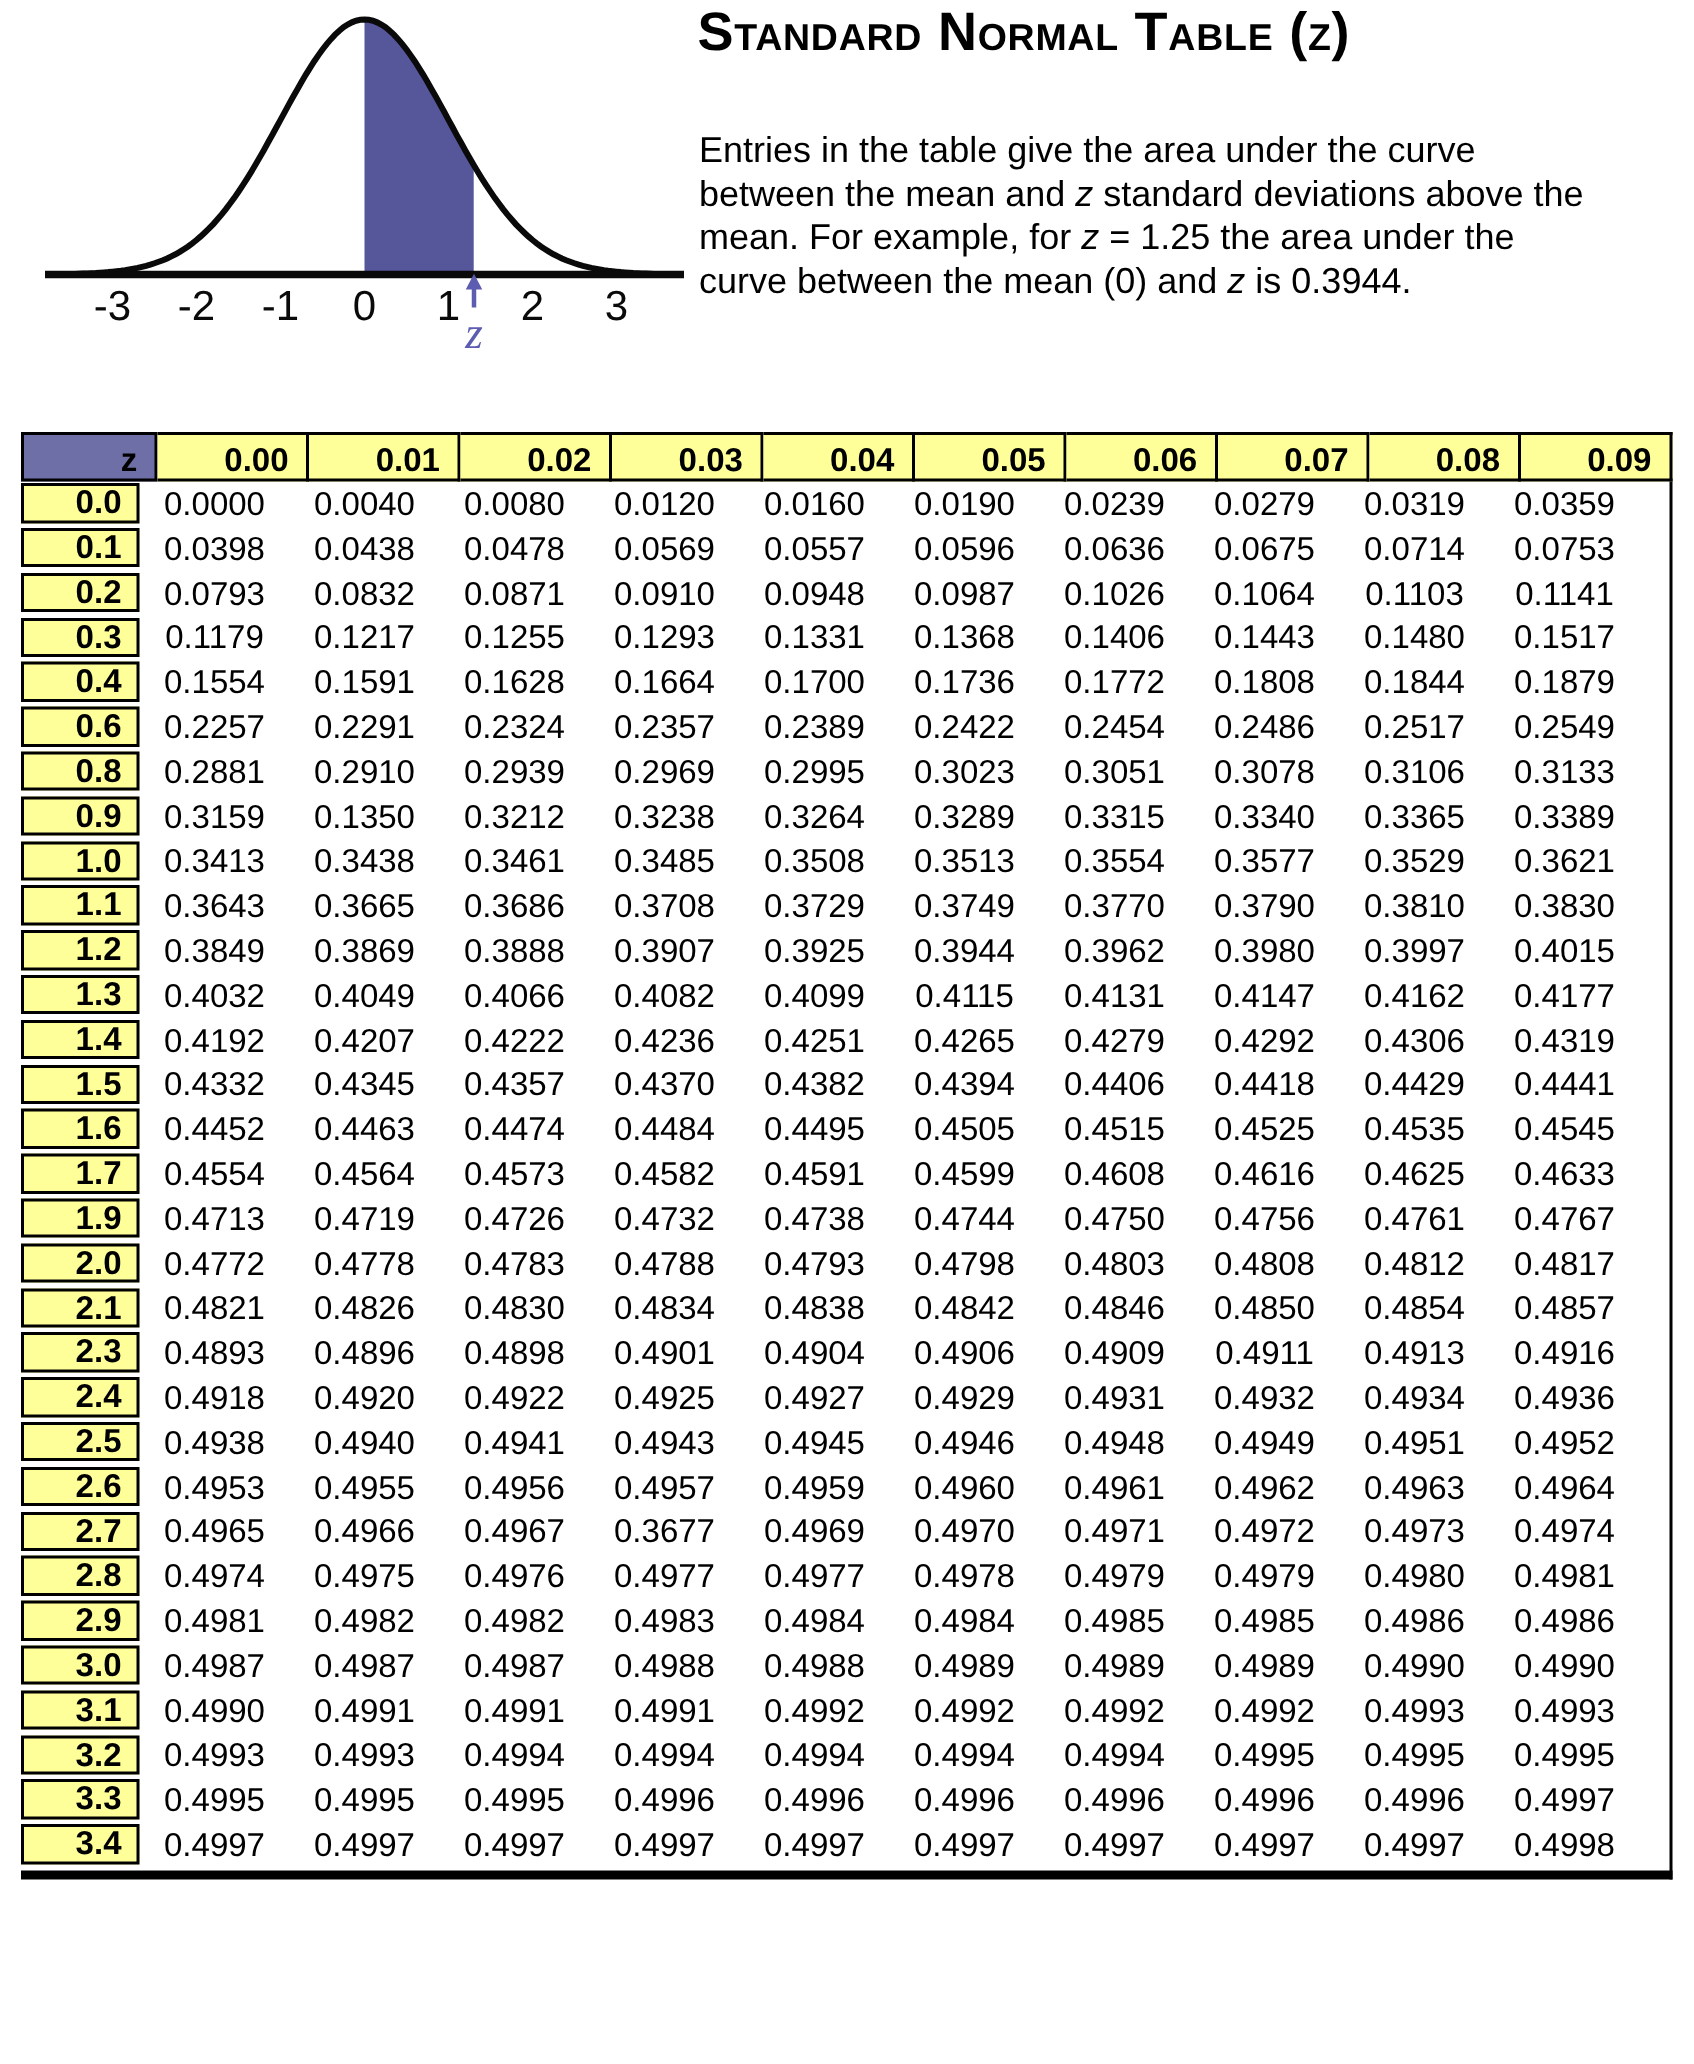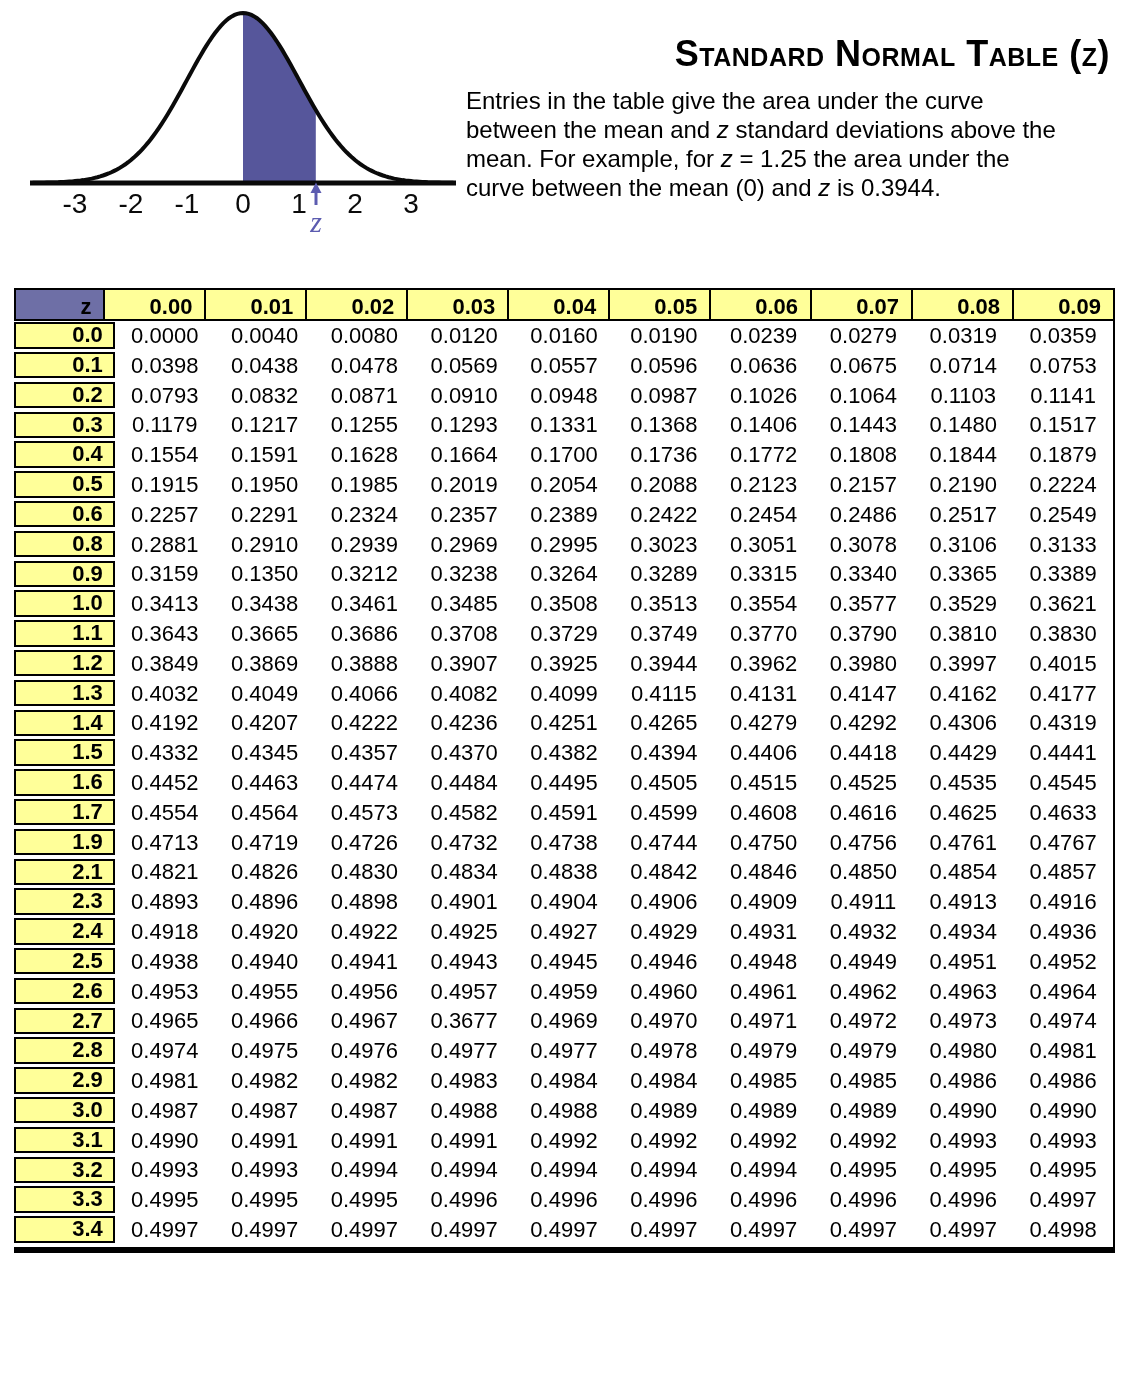--- a/index.html
+++ b/index.html
@@ -10,40 +10,40 @@
     --ink:#000000;
   }
   html,body{margin:0;padding:0;}
   body{
     width:1129px;height:1376px;position:relative;background:#ffffff;
     font-family:"Liberation Sans",sans-serif;color:var(--ink);
     overflow:hidden;
   }
   .curve-wrap{position:absolute;left:8px;top:6px;width:450px;height:232px;}
   .title{
-    position:absolute;left:465px;top:33px;width:645px;text-align:right;
+    position:absolute;left:465px;top:0;width:645px;text-align:left;
     font-weight:bold;font-size:36px;font-variant:small-caps;letter-spacing:.5px;
   }
   .desc{
     position:absolute;left:466px;top:86px;width:600px;
     font-size:24px;line-height:29px;
   }
   .desc .it{font-style:italic;}
   .ztable{position:absolute;left:14px;top:288px;width:1101px;}
   .hrow{display:flex;}
   .hcell{
     box-sizing:border-box;width:112px;height:33px;background:var(--yellow);
     border-top:2px solid var(--ink);border-bottom:2px solid var(--ink);border-right:2px solid var(--ink);
     font-weight:bold;font-size:22px;text-align:right;padding:4px 12px 0 0;
   }
   .hcell.corner{width:101px;background:var(--purple);border-left:2px solid var(--ink);}
   .tbody{box-sizing:border-box;border-right:2px solid var(--ink);border-bottom:6px solid var(--ink);padding-bottom:2px;}
   .trow{display:flex;height:29.8px;}
   .zbox{
-    box-sizing:border-box;width:101px;height:26.5px;margin-top:1.2px;
+    box-sizing:border-box;width:79px;height:26.5px;margin-top:1.2px;
     background:var(--yellow);border:2px solid var(--ink);
     font-weight:bold;font-size:22px;line-height:22px;text-align:right;padding-right:10px;
   }
   .dcell{width:100px;font-size:22px;line-height:29.8px;text-align:center;}
   svg text{font-family:"Liberation Sans",sans-serif;}
   svg text.zletter{font-family:"Liberation Serif",serif;font-style:italic;}
 </style>
 </head>
 <body>
 
@@ -146,33 +146,20 @@
         <div class="dcell">0.1628</div>
         <div class="dcell">0.1664</div>
         <div class="dcell">0.1700</div>
         <div class="dcell">0.1736</div>
         <div class="dcell">0.1772</div>
         <div class="dcell">0.1808</div>
         <div class="dcell">0.1844</div>
         <div class="dcell">0.1879</div>
       </div>
       <div class="trow">
-        <div class="zbox">0.5</div>
-        <div class="dcell">0.1915</div>
-        <div class="dcell">0.1950</div>
-        <div class="dcell">0.1985</div>
-        <div class="dcell">0.2019</div>
-        <div class="dcell">0.2054</div>
-        <div class="dcell">0.2088</div>
-        <div class="dcell">0.2123</div>
-        <div class="dcell">0.2157</div>
-        <div class="dcell">0.2190</div>
-        <div class="dcell">0.2224</div>
-      </div>
-      <div class="trow">
         <div class="zbox">0.6</div>
         <div class="dcell">0.2257</div>
         <div class="dcell">0.2291</div>
         <div class="dcell">0.2324</div>
         <div class="dcell">0.2357</div>
         <div class="dcell">0.2389</div>
         <div class="dcell">0.2422</div>
         <div class="dcell">0.2454</div>
         <div class="dcell">0.2486</div>
         <div class="dcell">0.2517</div>
@@ -315,20 +302,33 @@
         <div class="dcell">0.4726</div>
         <div class="dcell">0.4732</div>
         <div class="dcell">0.4738</div>
         <div class="dcell">0.4744</div>
         <div class="dcell">0.4750</div>
         <div class="dcell">0.4756</div>
         <div class="dcell">0.4761</div>
         <div class="dcell">0.4767</div>
       </div>
       <div class="trow">
+        <div class="zbox">2.0</div>
+        <div class="dcell">0.4772</div>
+        <div class="dcell">0.4778</div>
+        <div class="dcell">0.4783</div>
+        <div class="dcell">0.4788</div>
+        <div class="dcell">0.4793</div>
+        <div class="dcell">0.4798</div>
+        <div class="dcell">0.4803</div>
+        <div class="dcell">0.4808</div>
+        <div class="dcell">0.4812</div>
+        <div class="dcell">0.4817</div>
+      </div>
+      <div class="trow">
         <div class="zbox">2.1</div>
         <div class="dcell">0.4821</div>
         <div class="dcell">0.4826</div>
         <div class="dcell">0.4830</div>
         <div class="dcell">0.4834</div>
         <div class="dcell">0.4838</div>
         <div class="dcell">0.4842</div>
         <div class="dcell">0.4846</div>
         <div class="dcell">0.4850</div>
         <div class="dcell">0.4854</div>

